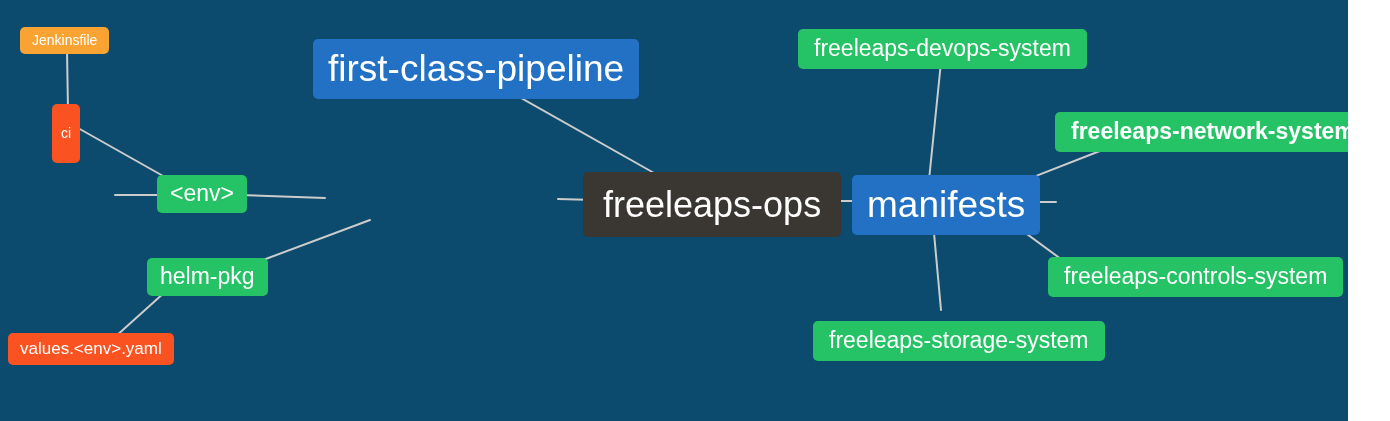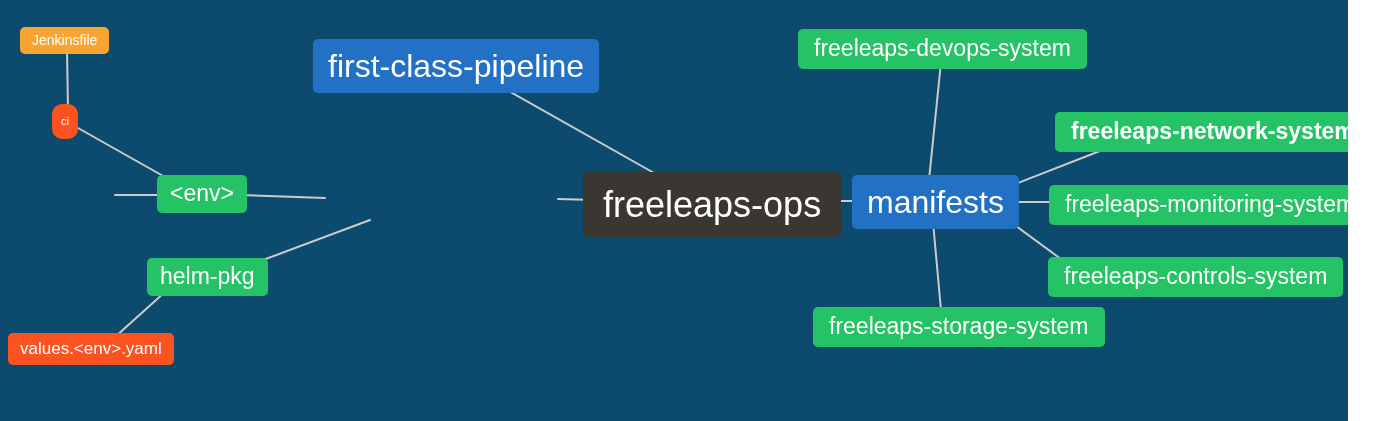--- a/index.html
+++ b/index.html
@@ -34,43 +34,43 @@
     color: #ffffff;
     border-radius: 5px;
     white-space: nowrap;
     text-align: center;
     line-height: 1.2;
     cursor: pointer;
     user-select: none;
   }
   
   .node.root   { font-size: 36px; padding: 11px 20px; }
-  .node.lvl1   { font-size: 32px; padding: 8px 15px;  }
+  .node.lvl1   { font-size: 37px; padding: 8px 15px;  }
   .node.lvl2   { font-size: 23px; padding: 5px 13px;  }
   .node.lvl2sm { font-size: 23px; padding: 6px 16px;  }
   .node.lvl3   { font-size: 17px; padding: 6px 12px;  }
   .node.lvl4   { font-size: 14px; padding: 5px 12px;  }
-  .node.tiny   { font-size: 11px; padding: 11px 9px; border-radius: 10px;   }
+  .node.tiny   { font-size: 14px; padding: 21px 9px;   }
 
   
   #n-jenkinsfile { left: 20px;   top: 27px;  }
   #n-ci          { left: 52px;   top: 104px; }
   #n-argo-app    { left: 30px;   top: 178px; }
   #n-env         { left: 157px;  top: 175px; }
   #n-helm-pkg    { left: 147px;  top: 258px; }
   #n-values      { left: 8px;    top: 333px; }
   #n-fcp         { left: 313px;  top: 39px;  }
   #n-service     { left: 316px;  top: 172px; }
   #n-root        { left: 583px;  top: 172px; }
   #n-manifests   { left: 852px;  top: 175px; }
   #n-devops      { left: 798px;  top: 29px;  }
   #n-network     { left: 1055px; top: 112px; }
   #n-monitoring  { left: 1049px; top: 185px; }
   #n-controls    { left: 1048px; top: 257px; }
-  #n-storage     { left: 813px;  top: 307px; }
+  #n-storage     { left: 813px;  top: 321px; }
 </style>
 </head>
 <body>
 
 <div class="canvas">
 
   <svg class="edges" xmlns="http://www.w3.org/2000/svg">
     <line x1="67" y1="50" x2="68" y2="110" stroke="#CCCCCC"></line>
     <line x1="78" y1="128" x2="172" y2="181" stroke="#CCCCCC"></line>
     <line x1="115" y1="195" x2="165" y2="195" stroke="#CCCCCC"></line>
@@ -102,19 +102,18 @@
 
 
   <div class="node root" id="n-root" style="background-color: rgb(58, 55, 51);">freeleaps-ops</div>
 
   <div class="node lvl1" id="n-manifests" style="background-color: rgb(34, 113, 196);">manifests</div>
 
   <div class="node lvl2sm" id="n-devops" style="background-color: rgb(38, 195, 102);">freeleaps-devops-system</div>
 
   <div class="node lvl2sm" id="n-network" style="background-color: rgb(38, 195, 102); font-weight: bold;">freeleaps-network-system</div>
 
-  <div class="node lvl2sm" id="n-monitoring" style="background-color: rgb(38, 195, 102);">freeleaps-monitoring-system</div>
 
   <div class="node lvl2sm" id="n-controls" style="background-color: rgb(38, 195, 102);">freeleaps-controls-system</div>
 
   <div class="node lvl2sm" id="n-storage" style="background-color: rgb(38, 195, 102);">freeleaps-storage-system</div>
 
 </div>
 
 </body></html>

